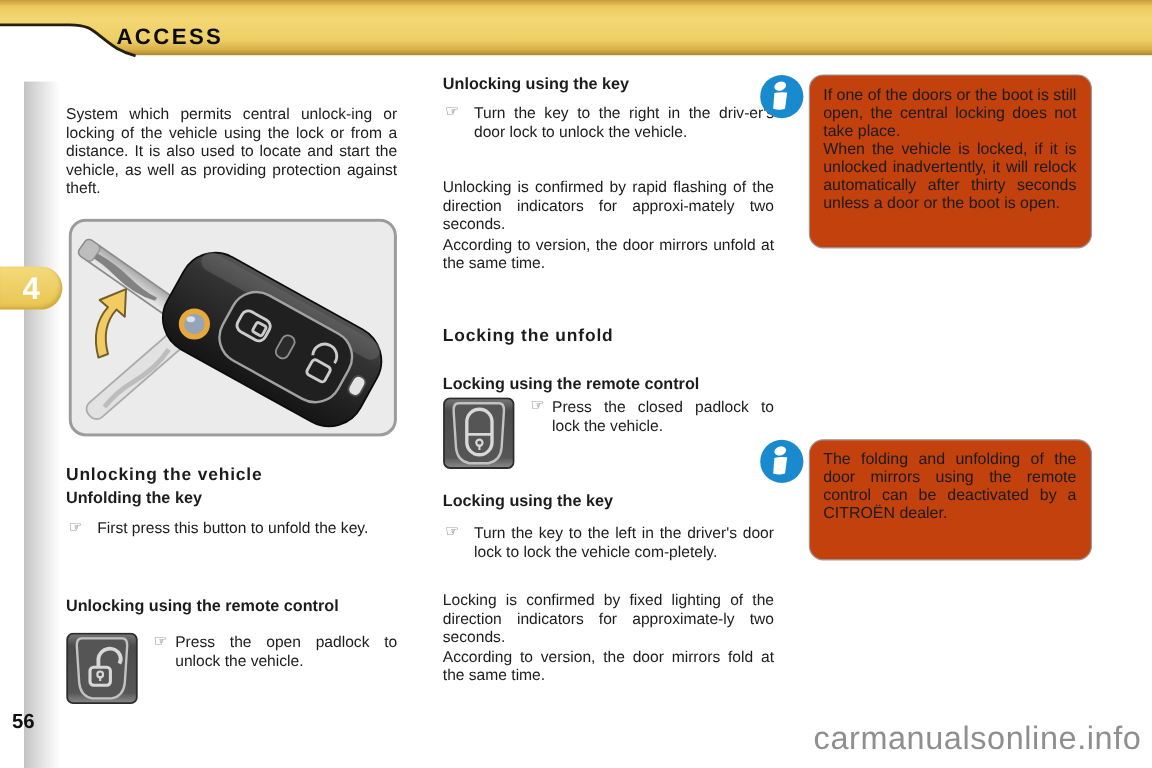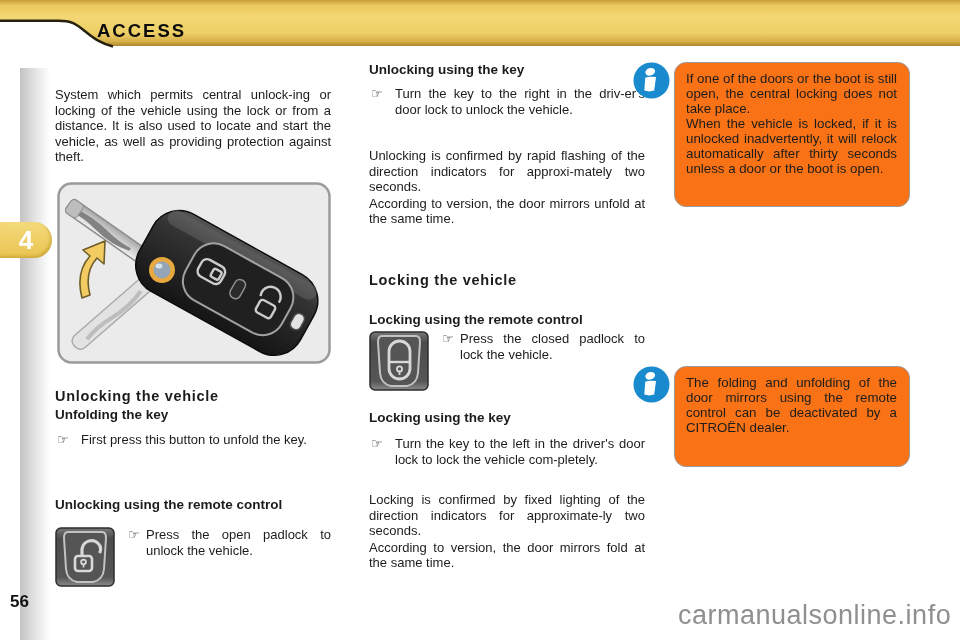--- a/index.html
+++ b/index.html
@@ -38,21 +38,21 @@
   .hand{width:24px;flex:0 0 24px;font-family:"DejaVu Sans",sans-serif;
         font-size:13px;color:#444;line-height:15px;}
   .hand.tight{width:18px;flex:0 0 18px;}
   .bullet .body-text{flex:1;}
   .figrow{display:flex;align-items:flex-start;}
   .figrow .pic{flex:0 0 60px;margin-right:13px;}
   
   .note{position:relative;}
   .note .note-box{
     margin-left:41px;width:211px;
-    background:#f97316;border:1.5px solid #9a9a9a;border-radius:12px;
+    background:#c2410c;border:1.5px solid #9a9a9a;border-radius:12px;
     padding:8px 12px 8px 11px;
     font-size:13.3px;line-height:15px;text-align:justify;}
   .note .note-box p{margin:0;}
   .note .info-badge{position:absolute;left:0;top:0;}
   
   #watermark{left:678px;top:600px;font-size:27px;color:#8f8f8f;letter-spacing:.5px;}
 </style>
 </head>
 <body>
 
@@ -181,21 +181,21 @@
   <div class="abs bullet" style="left:2px;top:86px;width:274px;">
     <span class="hand">☞</span>
     <div class="body-text">Turn the key to the right in the driv-er's door lock to unlock the vehicle.</div>
   </div>
 
   <div class="abs body-text" style="left:0;top:148px;width:276px;">
     <p>Unlocking is confirmed by rapid flashing of the direction indicators for approxi-mately two seconds.</p>
     <p>According to version, the door mirrors unfold at the same time.</p>
   </div>
 
-  <div class="abs h2" style="left:0;top:272px;">Locking the vehicle</div>
+  <div class="abs h2" style="left:0;top:272px;">Locking the unfold</div>
 
   <div class="abs h3" style="left:0;top:312px;">Locking using the remote control</div>
 
   <div class="abs figrow" style="left:0;top:331px;width:276px;">
 
     <svg class="pic" width="60" height="60" viewBox="0 0 60 60">
       <defs>
         <linearGradient id="padG2" x1="0" y1="0" x2="0" y2="1">
           <stop offset="0%" stop-color="#787878"></stop>
           <stop offset="18%" stop-color="#4b4b4b"></stop>

